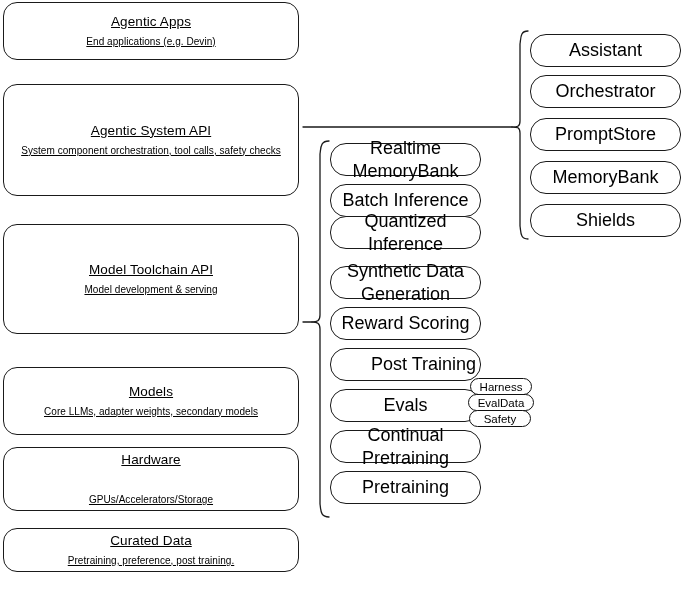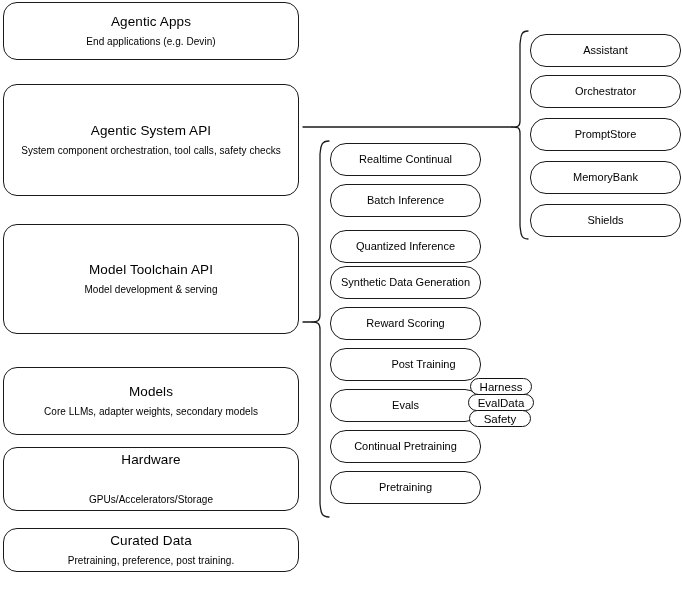--- a/index.html
+++ b/index.html
@@ -33,35 +33,36 @@
     justify-content: center;
     text-align: center;
     line-height: 1.25;
   }
 
   
   .layer {
     left: 3px;
     width: 296px;
     border-radius: 14px;
+    text-decoration: underline;
   }
   .layer .title {
     font-size: 13.5px;
     letter-spacing: 0.1px;
   }
   .layer .subtitle {
     font-size: 10px;
     margin-top: 5px;
     letter-spacing: 0.05px;
   }
 
   
   .capsule {
     border-radius: 16px;
-    font-size: 11px;
+    font-size: 18px;
     height: 33px;
   }
   .capsule.mid {
     left: 330px;
     width: 151px;
   }
   .capsule.right {
     left: 530px;
     width: 151px;
   }
@@ -148,26 +149,26 @@
       <div class="title">Hardware</div>
       <div class="subtitle">GPUs/Accelerators/Storage</div>
     </div>
 
     <div class="box layer" style="top:528px; height:44px;">
       <div class="title">Curated Data</div>
       <div class="subtitle">Pretraining, preference, post training.</div>
     </div>
 
     <div class="box capsule mid" style="top:143px;">
-      <span>Realtime Continual</span>
+      <span>Realtime MemoryBank</span>
     </div>
     <div class="box capsule mid" style="top:184px;">
       <span>Batch Inference</span>
     </div>
-    <div class="box capsule mid" style="top:230px;">
+    <div class="box capsule mid" style="top:216px;">
       <span>Quantized Inference</span>
     </div>
     <div class="box capsule mid" style="top:266px;">
       <span>Synthetic Data Generation</span>
     </div>
     <div class="box capsule mid" style="top:307px;">
       <span>Reward Scoring</span>
     </div>
     <div class="box capsule mid" style="top:348px;padding-left:36px;">
       <span>Post Training</span>

